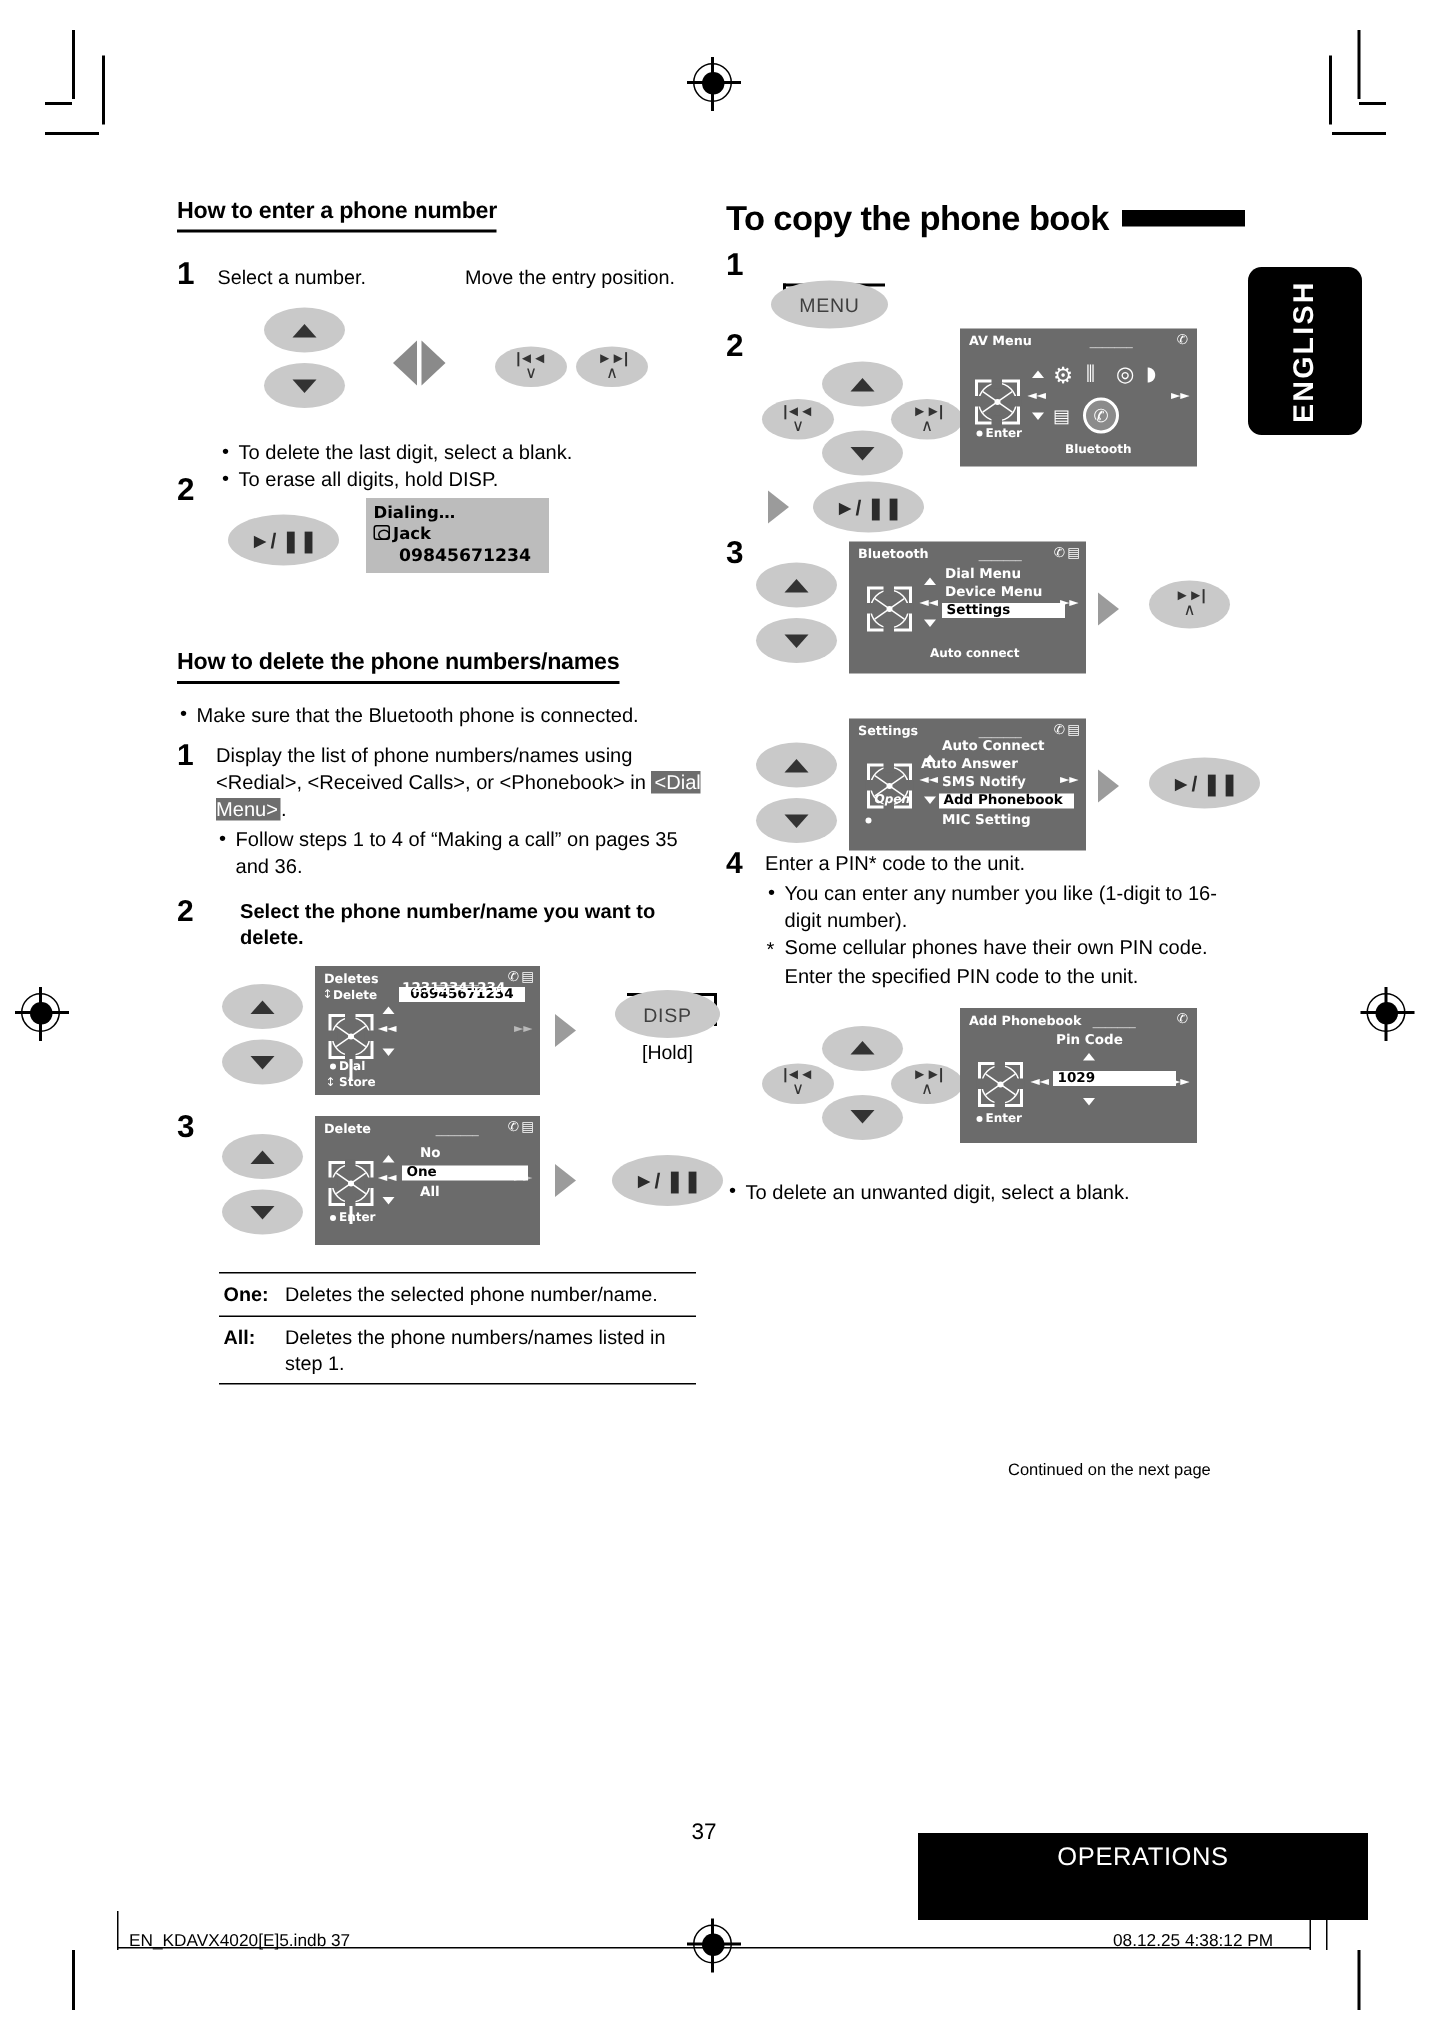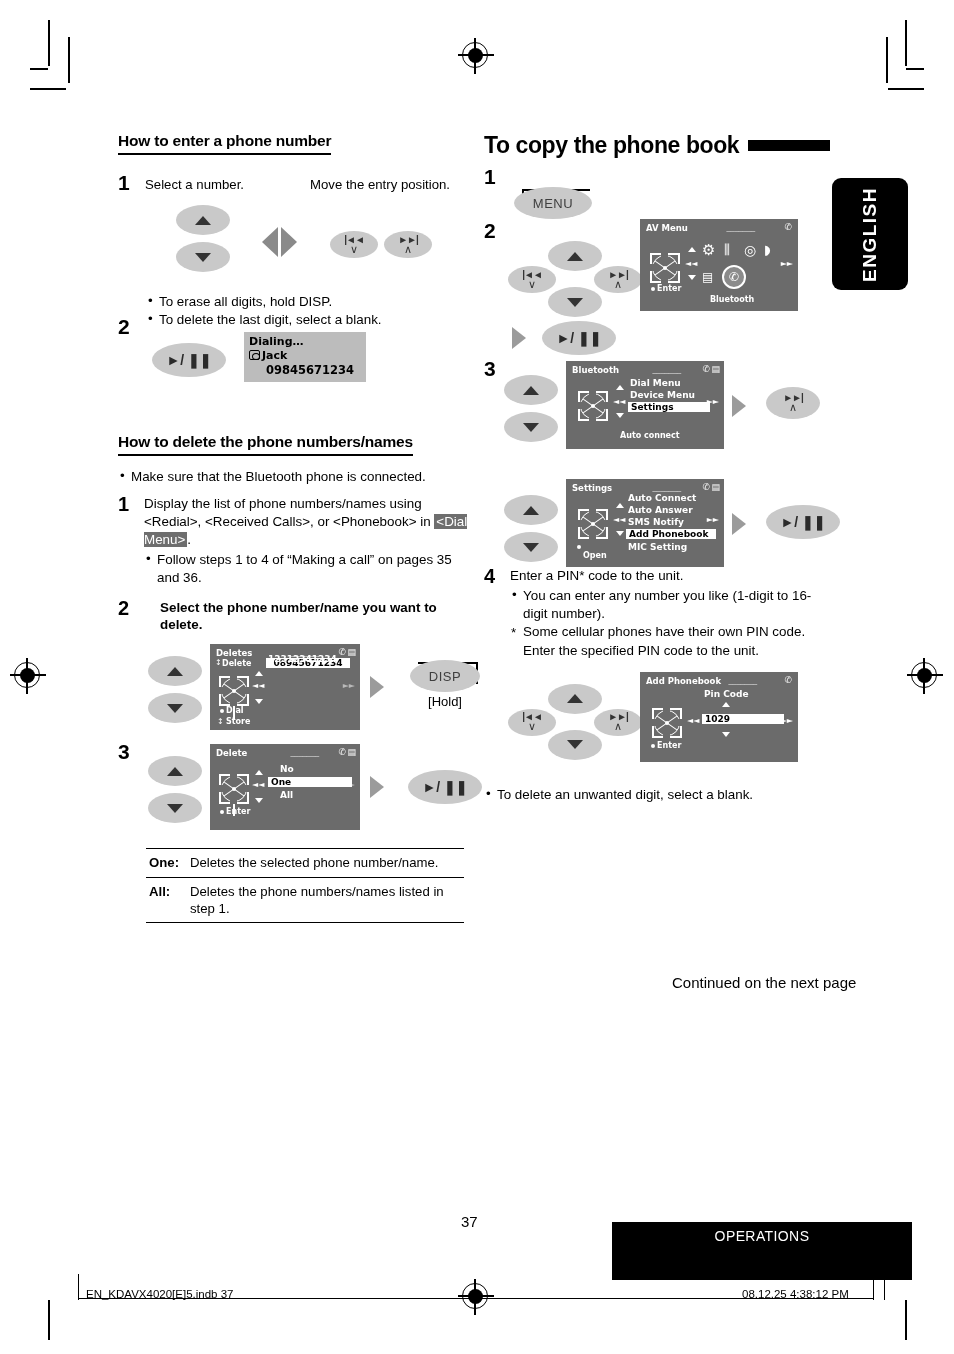--- a/index.html
+++ b/index.html
@@ -178,27 +178,27 @@
     color:#fff; font-size:19px; font-weight:bold; letter-spacing:1.5px;
     writing-mode:vertical-rl; transform:rotate(180deg);
   }
 
   
   .pagenum { position:absolute; left:461px; top:1213px; font-size:15px; }
   .opbar {
     position:absolute; left:612px; top:1222px; width:300px; height:58px; background:#000;
     display:flex; align-items:flex-start; justify-content:center; padding-top:6px;
   }
-  .opbar span { color:#fff; font-size:14px; letter-spacing:0.4px; }
+  .opbar span { color:#fff; font-size:17px; letter-spacing:0.4px; }
   .footline { position:absolute; left:78px; top:1298px; width:796px; height:1.4px; background:#000; }
   .fileid { position:absolute; left:86px; top:1288px; font-size:11.5px; }
   .stamp { position:absolute; left:742px; top:1288px; font-size:11.5px; }
   .vline { position:absolute; background:#000; width:1.4px; }
 
-  .contnext { position:absolute; left:672px; top:974px; font-size:15px; }
+  .contnext { position:absolute; left:672px; top:974px; font-size:11px; }
 </style>
 </head>
 <body>
 
 <div id="page">
 
   <div class="cmark" style="left:48px;top:20px;width:1.6px;height:46px;"></div>
   <div class="cmark" style="left:68px;top:37px;width:1.6px;height:46px;"></div>
   <div class="cmark" style="left:30px;top:68px;width:18px;height:1.6px;"></div>
   <div class="cmark" style="left:30px;top:88px;width:36px;height:1.6px;"></div>
@@ -256,22 +256,22 @@
         </div>
       </div>
       <div class="btn ell-sm" style="position:absolute;left:266px;top:66px;">
         <div class="skipbtn">
           <div class="gl">►►|</div>
           <div class="ch">∧</div>
         </div>
       </div>
 
       <ul class="bul" style="position:absolute;left:28px;top:124px;width:320px;">
+        <li>To delete the last digit, select a blank.</li>
         <li>To erase all digits, hold DISP.</li>
-        <li>To delete the last digit, select a blank.</li>
       </ul>
     </div>
 
     
     <div style="position:relative;height:96px;margin-top:-10px;">
       <div style="position:absolute;left:0;top:0;font-size:21px;font-weight:bold;">2</div>
       <div class="btn wide playpause" style="position:absolute;left:34px;top:28px;">
         <span>►/ ❚❚</span>
       </div>
       <div class="dialscr" style="position:absolute;left:126px;top:17px;">
@@ -578,24 +578,24 @@
           <div class="corner" style="left:-3px;top:9px;"></div>
           <div class="corner" style="right:-3px;top:9px;"></div>
           <div class="corner" style="left:9px;top:-3px;"></div>
           <div class="corner" style="left:9px;bottom:-3px;"></div>
         </div>
         <div class="upt" style="left:50px;top:24px;"></div>
         <div class="dnt" style="left:50px;top:52px;"></div>
         <div class="mini" style="left:47px;top:36px;">◄◄</div>
         <div class="mini" style="right:5px;top:36px;">►►</div>
         <div class="stemdot" style="left:11px;top:66px;"></div>
-        <div class="mini" style="left:17px;top:72px;font-weight:bold;">Open</div>
+        <div class="mini" style="left:17px;top:49px;font-weight:bold;font-style:italic;">Open</div>
 
         <div class="row" style="left:62px;top:14px;">Auto Connect</div>
-        <div class="row" style="left:62px;top:26px;">Auto Answer</div>
+        <div class="row" style="left:48px;top:26px;">Auto Answer</div>
         <div class="row" style="left:62px;top:38px;">SMS Notify</div>
         <div class="rowsel" style="left:60px;top:50px;width:90px;">Add Phonebook</div>
         <div class="row" style="left:62px;top:63px;">MIC Setting</div>
       </div>
 
       <div class="gryarrow" style="position:absolute;left:248px;top:156px;"></div>
       <div class="btn wide playpause" style="position:absolute;left:282px;top:148px;">
         <span>►/ ❚❚</span>
       </div>
     </div>

